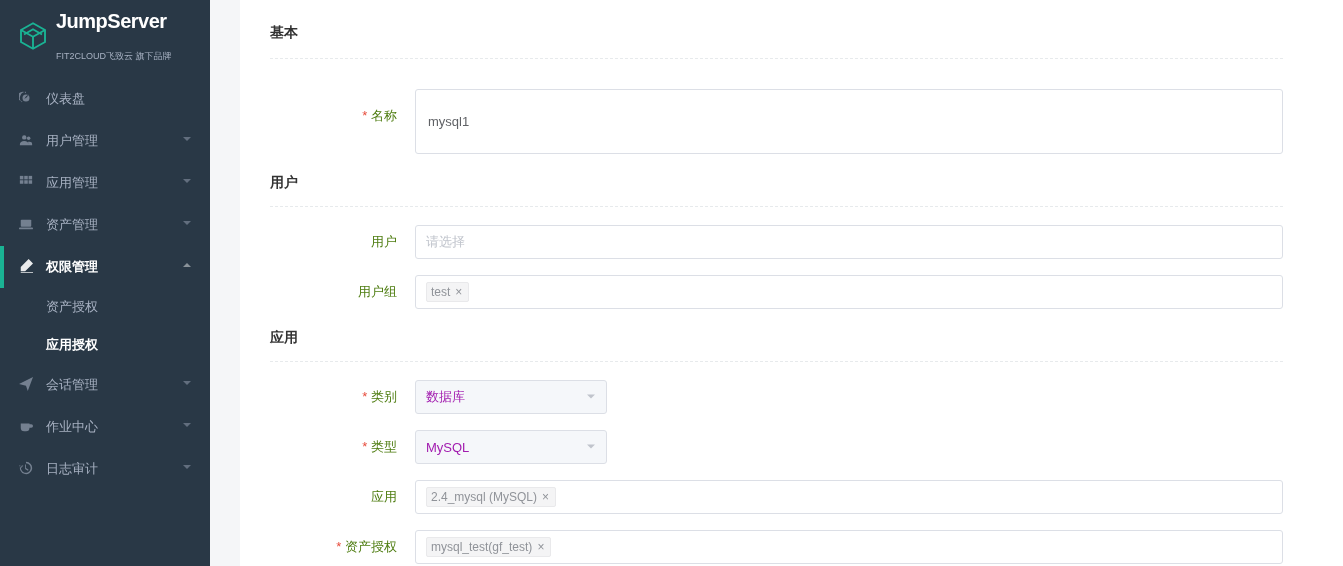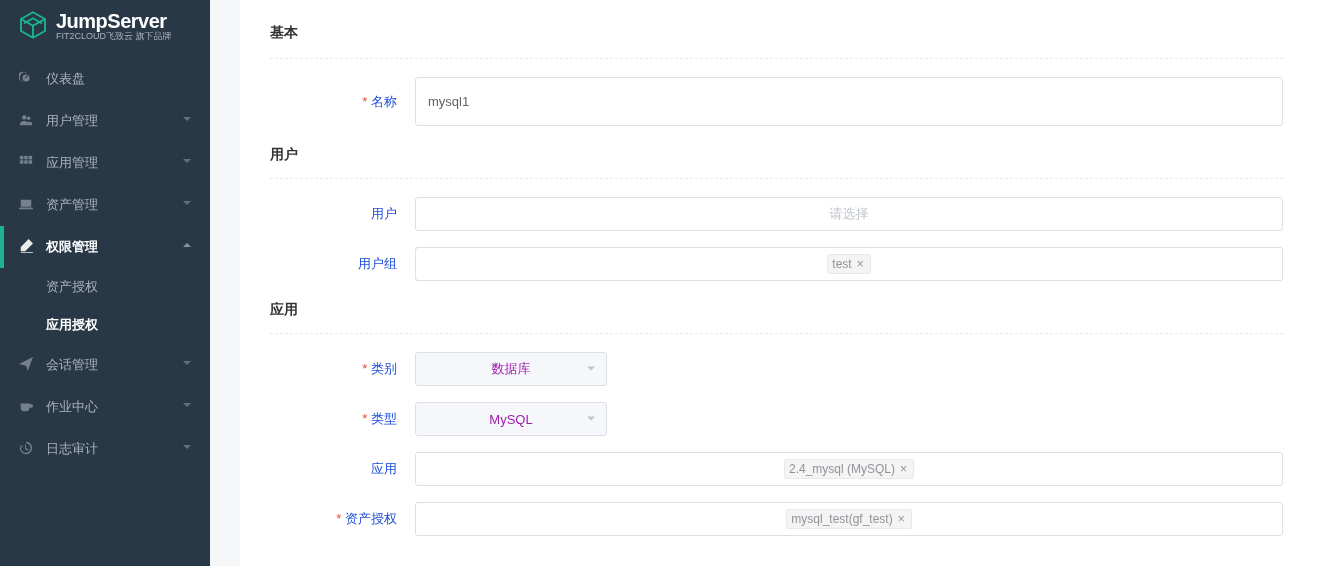--- a/index.html
+++ b/index.html
@@ -18,21 +18,21 @@
     }
     .sidebar {
       width: 210px;
       background: #293846;
       color: #a7b1c2;
       flex-shrink: 0;
     }
     .logo-area {
       padding: 10px 18px 6px 18px;
       display: flex;
-      align-items: flex-start;
+      align-items: center;
       gap: 8px;
     }
     .logo-icon {
       width: 30px;
       height: 30px;
       flex-shrink: 0;
     }
     .logo-text-wrap {
       display: flex;
       flex-direction: column;
@@ -40,20 +40,21 @@
     }
     .logo-text {
       color: #fff;
       font-size: 20px;
       font-weight: 700;
       letter-spacing: -0.5px;
     }
     .logo-sub {
       color: #a7b1c2;
       font-size: 9px;
+      margin-top: 20px;
     }
     .nav {
       margin-top: 10px;
     }
     .nav-item {
       display: flex;
       align-items: flex-start;
       padding: 12px 18px;
       cursor: pointer;
       font-size: 13px;
@@ -120,52 +121,52 @@
     .form-row {
       display: flex;
       align-items: center;
       margin-bottom: 16px;
     }
     .form-label {
       width: 145px;
       text-align: right;
       padding-right: 18px;
       font-size: 13px;
-      color: #1d4ed8;
+      color: #4d7c0f;
     }
     .required::before {
       content: "* ";
       color: #e74c3c;
     }
     .form-control {
       flex: 1;
     }
     .input-text {
       width: 100%;
       border: 1px solid #dcdfe6;
       border-radius: 3px;
-      padding: 16px 12px;
+      padding: 24px 12px;
       font-size: 13px;
       color: #606266;
       min-height: 34px;
+      margin-top: 12px;
     }
     .input-text::placeholder {
       color: #c0c4cc;
     }
     .select-box {
       border: 1px solid #dcdfe6;
       border-radius: 3px;
       padding: 0 10px;
       min-height: 34px;
       display: flex;
       align-items: center;
       position: relative;
       font-size: 13px;
       cursor: pointer;
-      justify-content: center;
     }
     .select-box.narrow {
       width: 192px;
       background: #f5f7fa;
       color: #a21caf;
     }
     .select-box.full {
       width: 100%;
     }
     .select-box .chev-down {

